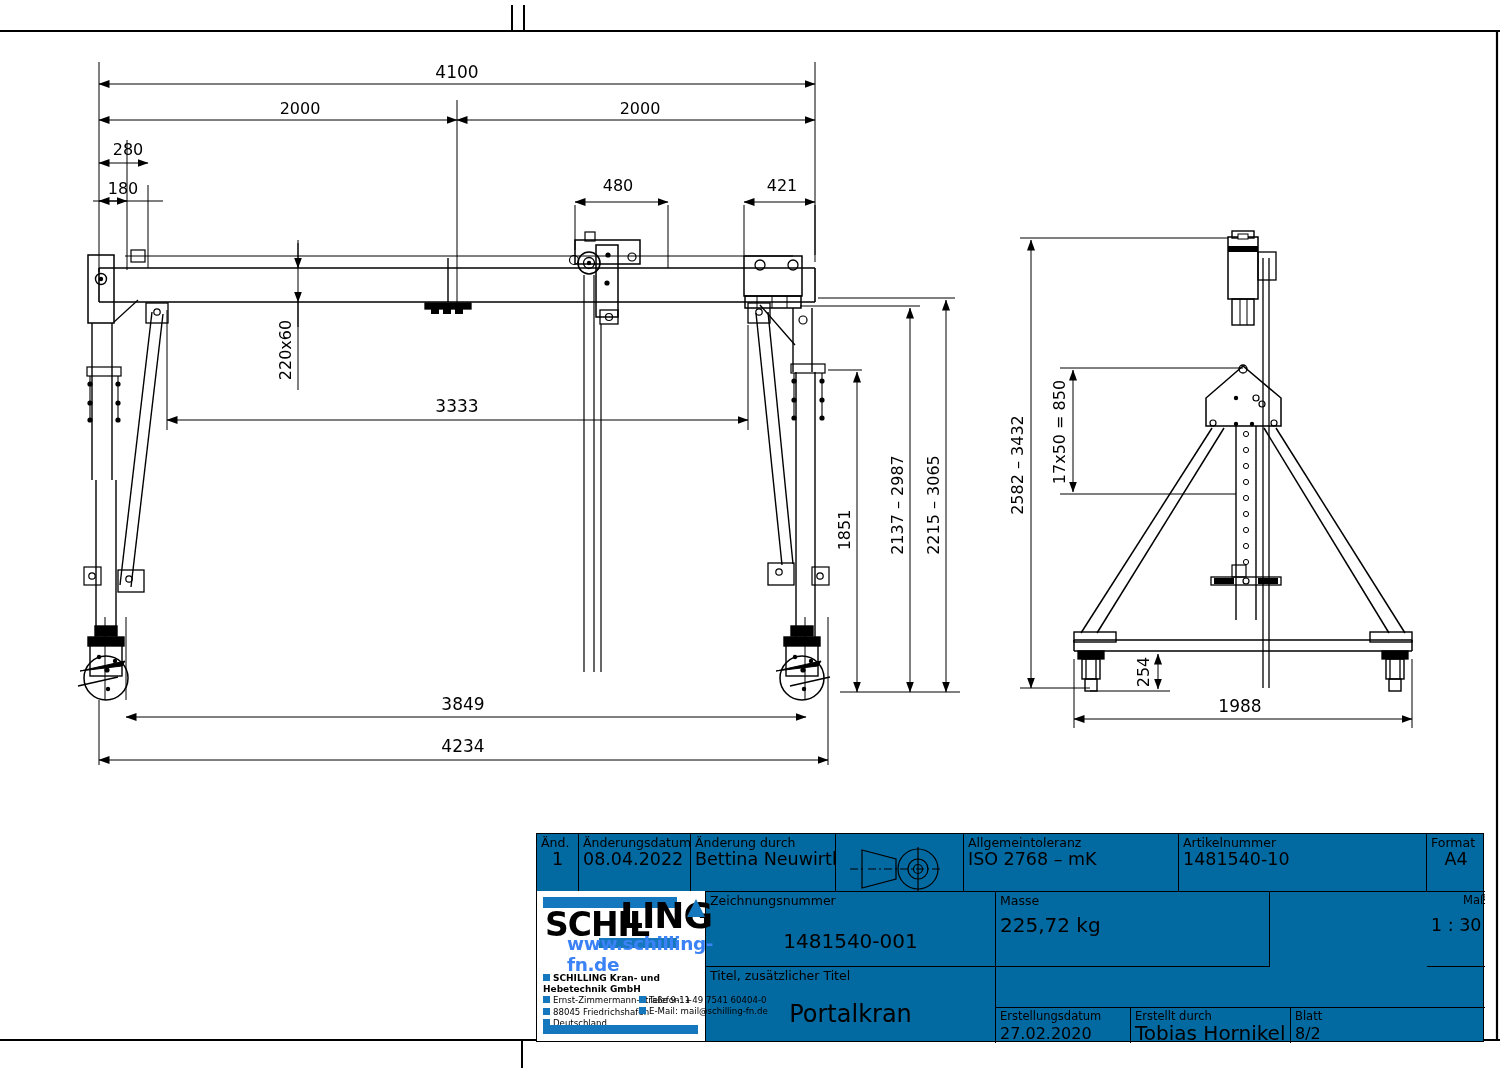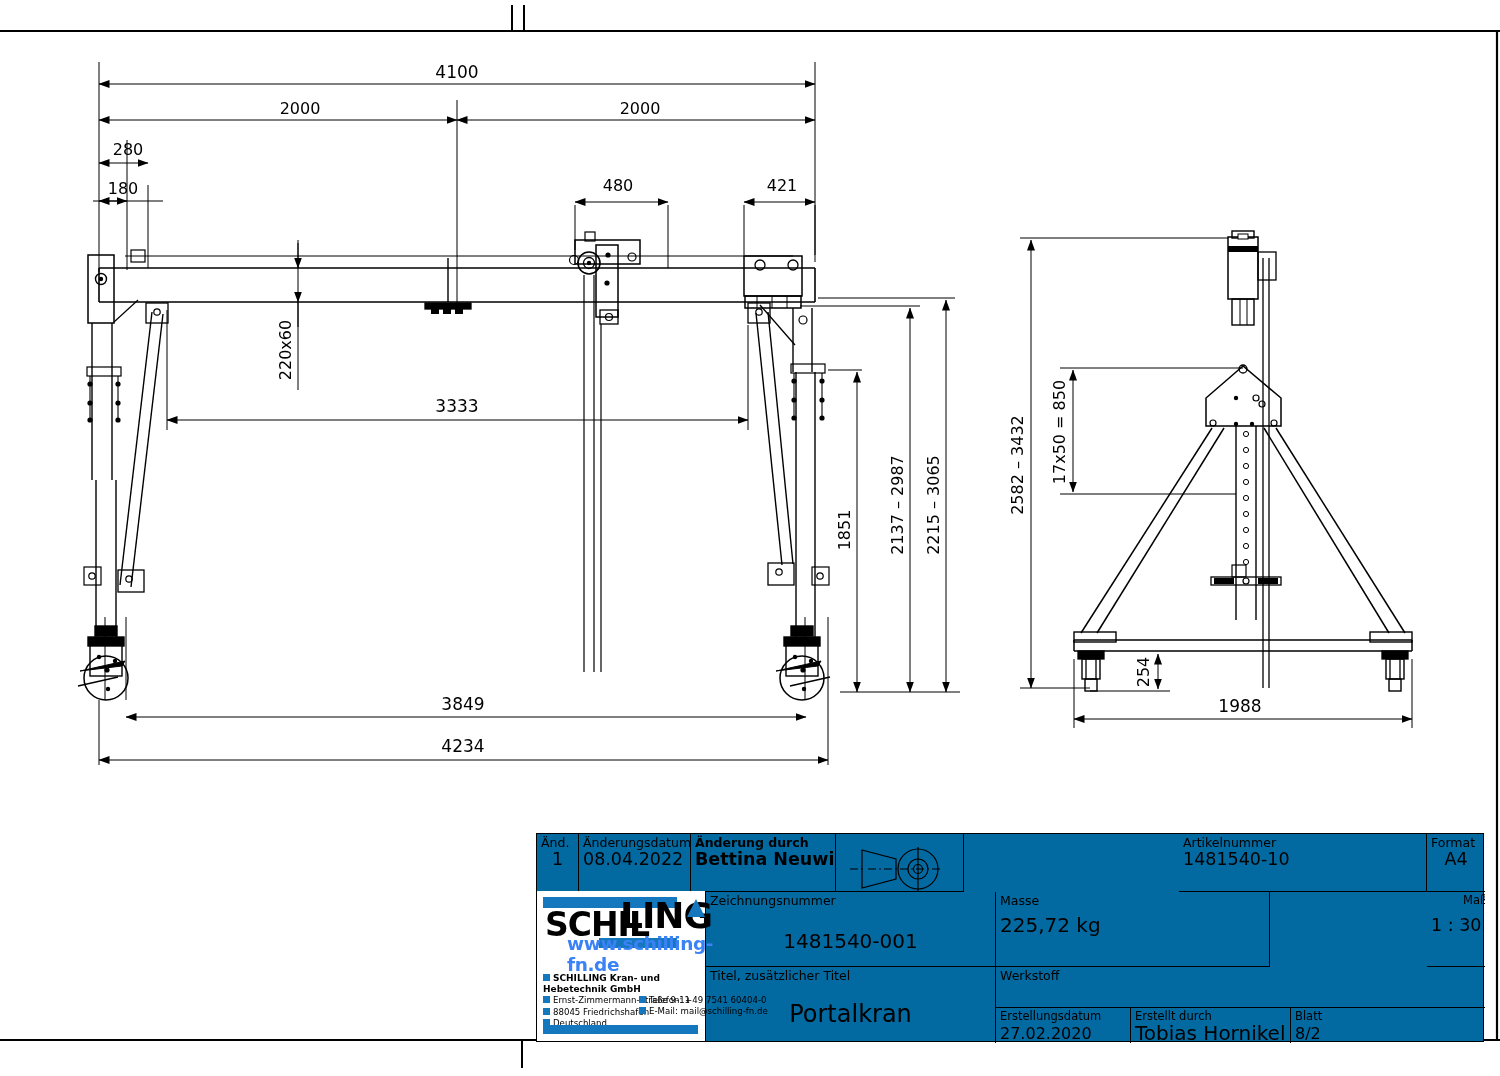--- a/index.html
+++ b/index.html
@@ -385,39 +385,43 @@
 <div class="tb">
 
   <div class="cell" style="left:0;top:0;width:42px;height:58px;">
     <div class="lbl">Änd.</div>
     <div class="val c">1</div>
   </div>
   <div class="cell" style="left:42px;top:0;width:112px;height:58px;">
     <div class="lbl">Änderungsdatum</div>
     <div class="val">08.04.2022</div>
   </div>
-  <div class="cell" style="left:154px;top:0;width:145px;height:58px;font-weight:bold;">
+  <div class="cell" style="left:154px;top:0;width:145px;height:58px;">
     <div class="lbl">Änderung durch</div>
     <div class="val">Bettina Neuwirth</div>
   </div>
 
   <div class="cell" style="left:299px;top:0;width:128px;height:58px;">
     <svg width="128" height="58" viewBox="0 0 128 58">
       <g stroke="#000" fill="none" stroke-width="1.2">
         <path d="M26 16 L60 25 L60 45 L26 54 Z"></path>
         <circle cx="82" cy="35" r="20"></circle>
         <circle cx="82" cy="35" r="10"></circle>
         <circle cx="82" cy="35" r="4.5"></circle>
         <line x1="14" y1="35" x2="30" y2="35" stroke-dasharray="8 3 2 3"></line>
         <line x1="32" y1="35" x2="106" y2="35" stroke-dasharray="8 3 2 3"></line>
         <line x1="82" y1="13" x2="82" y2="57"></line>
       </g>
     </svg>
   </div>
 
+  <div class="cell" style="left:427px;top:0;width:215px;height:58px;">
+    <div class="lbl">Allgemeintoleranz</div>
+    <div class="val">ISO 2768 – mK</div>
+  </div>
   <div class="cell" style="left:642px;top:0;width:248px;height:58px;">
     <div class="lbl">Artikelnummer</div>
     <div class="val">1481540-10</div>
   </div>
   <div class="cell nr" style="left:890px;top:0;width:58px;height:58px;">
     <div class="lbl">Format</div>
     <div class="val c">A4</div>
   </div>
 
   <div class="cell" style="left:169px;top:58px;width:290px;height:75px;">
@@ -431,21 +435,20 @@
   <div class="cell nr" style="left:890px;top:58px;width:58px;height:75px;">
     <div class="lbl" style="font-size:11.5px;margin-left:32px;">Maßstab</div>
     <div class="val c" style="margin-top:8px;">1 : 30</div>
   </div>
 
   <div class="cell nb" style="left:169px;top:133px;width:290px;height:76px;">
     <div class="lbl">Titel, zusätzlicher Titel</div>
     <div class="val c" style="font-size:24px;margin-top:22px;">Portalkran</div>
   </div>
   <div class="cell" style="left:459px;top:133px;width:489px;height:41px;border-right:none;">
-    <div class="lbl">Werkstoff</div>
     <div class="val"></div>
   </div>
   <div class="cell nb" style="left:459px;top:174px;width:135px;height:35px;">
     <div class="lbl" style="font-size:11.5px;">Erstellungsdatum</div>
     <div class="val" style="font-size:16px;">27.02.2020</div>
   </div>
   <div class="cell nb" style="left:594px;top:174px;width:160px;height:35px;">
     <div class="lbl" style="font-size:11.5px;">Erstellt durch</div>
     <div class="val" style="font-size:20px;">Tobias Hornikel</div>
   </div>

